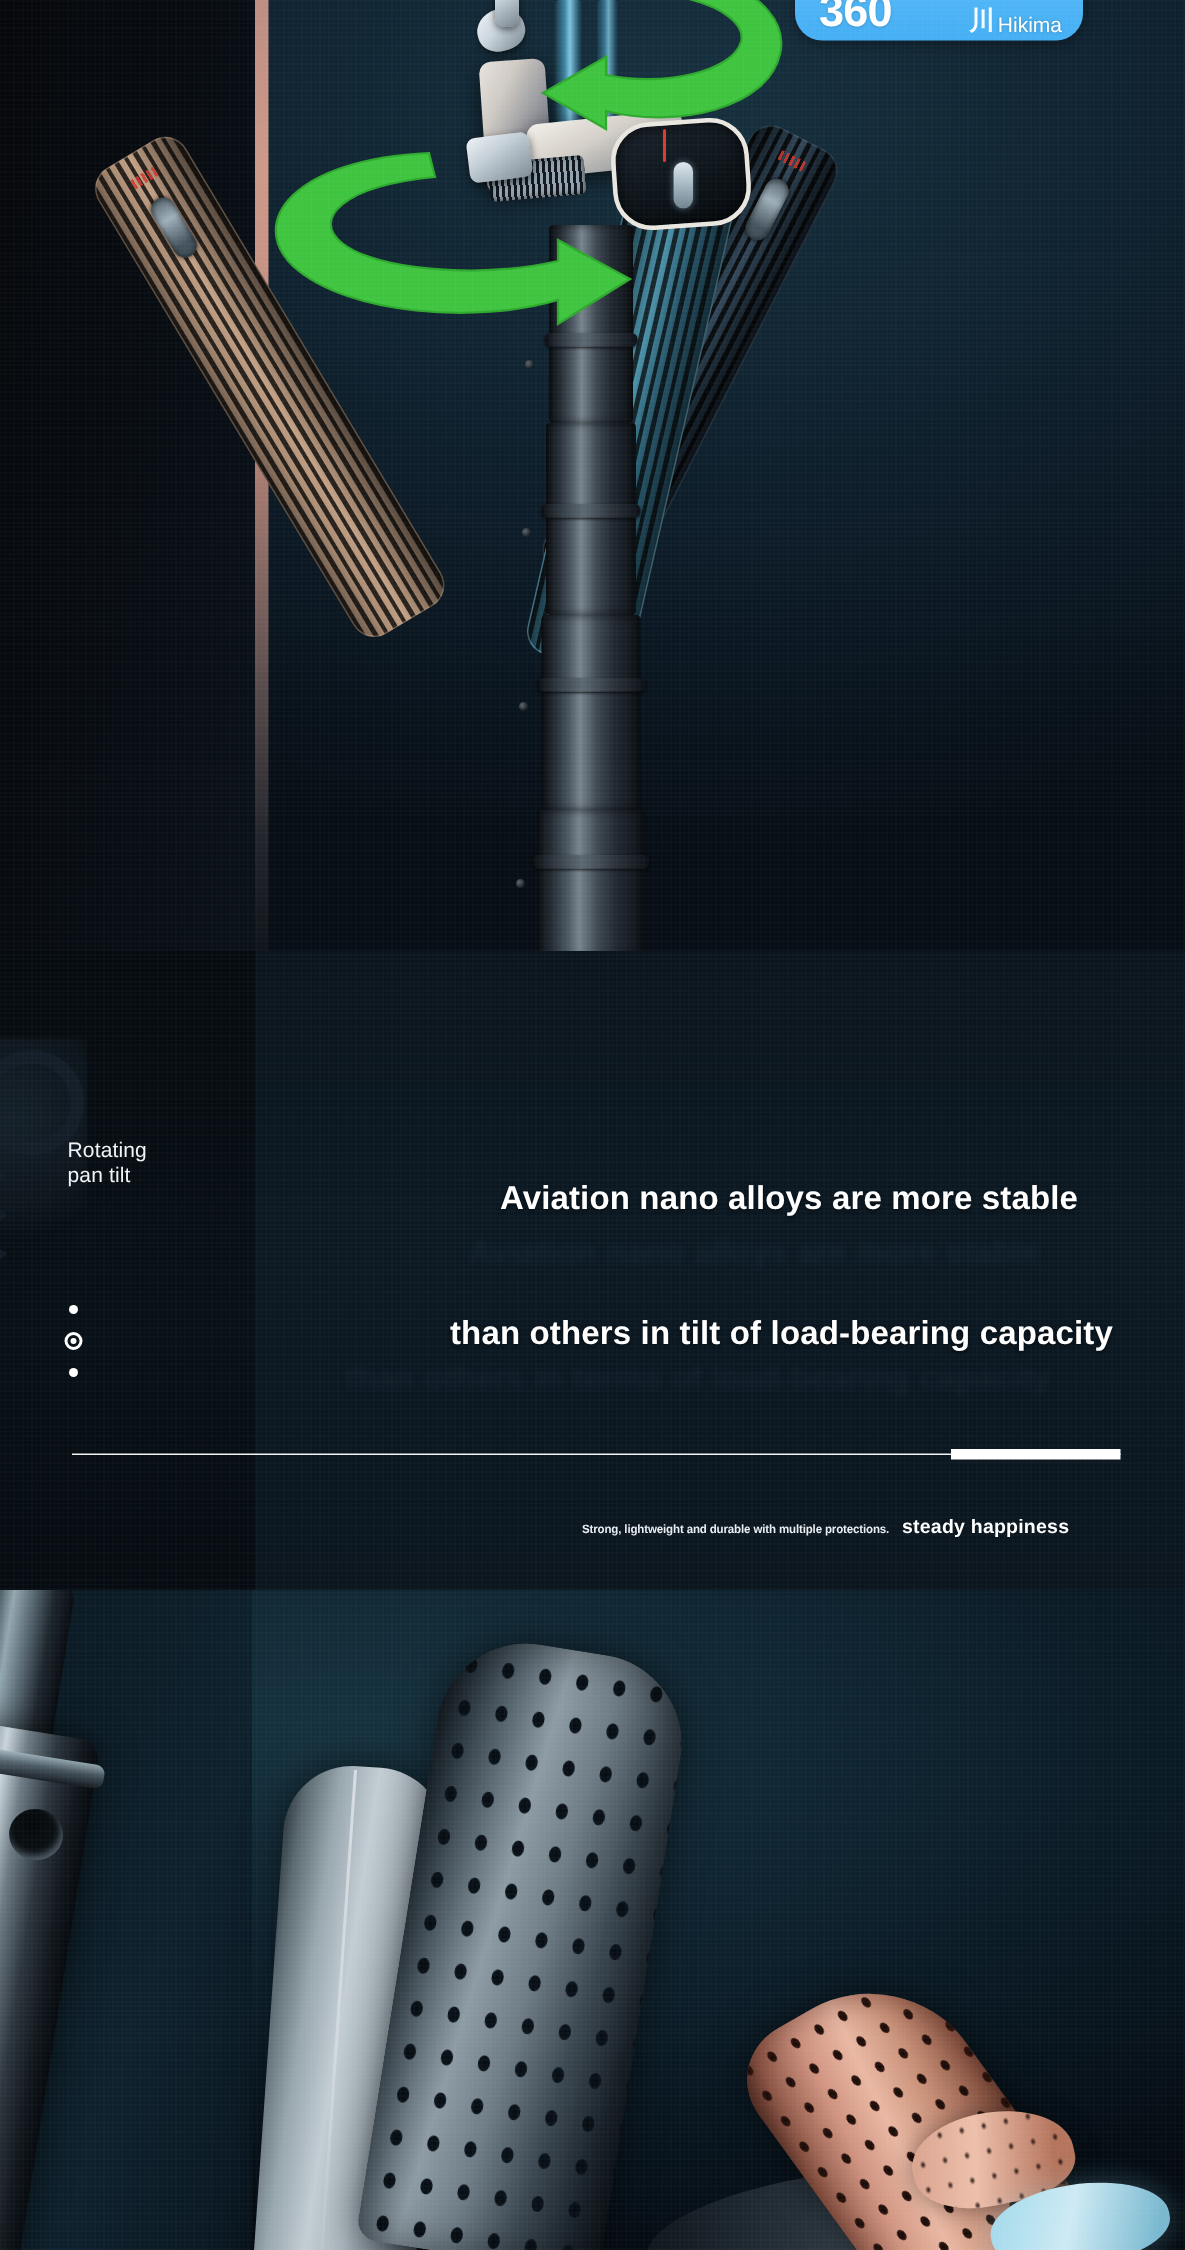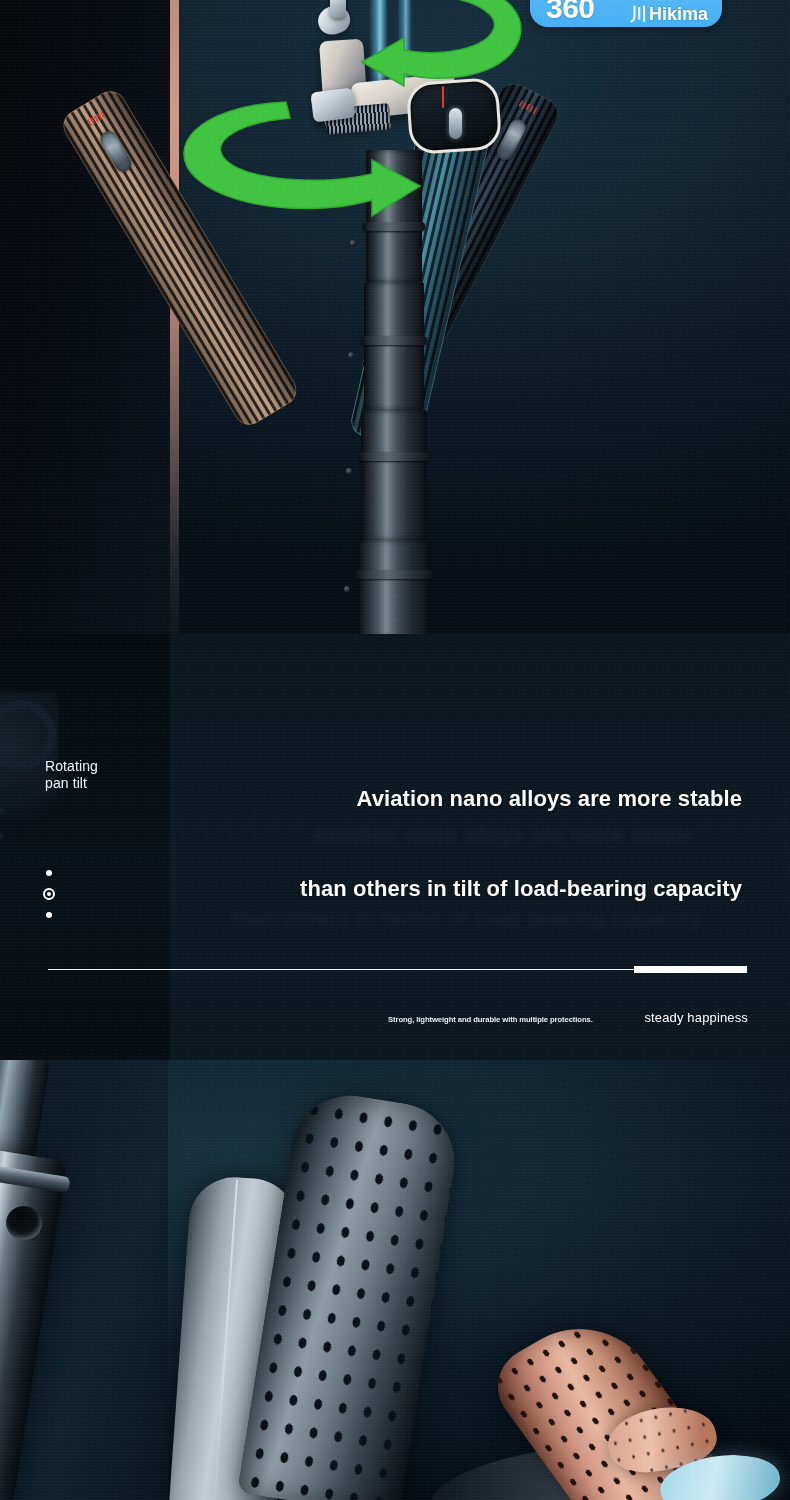--- a/index.html
+++ b/index.html
@@ -164,21 +164,21 @@
     letter-spacing:-.5px;text-shadow:0 1px 2px rgba(0,0,0,.18);
   }
   .badge-brand{
     display:flex;align-items:flex-end;gap:2px;
   }
   .brand-mark{
     color:#ffffff;font-size:17px;font-weight:bold;line-height:1;
     font-family:"DejaVu Sans",sans-serif;opacity:.95;
   }
   .brand-name{
-    color:#ffffff;font-size:18px;font-weight:bold;line-height:1;
+    color:#ffffff;font-size:14px;font-weight:normal;line-height:1;
     text-shadow:0 0 2px rgba(0,0,0,.25);
   }
 
   
   .copy{
     position:absolute;left:0;top:634px;width:790px;height:426px;
     overflow:hidden;
     background:linear-gradient(180deg,#0a141c 0%,#0b1822 45%,#0a151e 100%);
   }
   .copy-left{
@@ -219,21 +219,21 @@
     display:flex;align-items:center;justify-content:center;
     box-sizing:border-box;margin-left:-2px;
   }
   .dot-active i{width:4px;height:4px;border-radius:50%;background:#ffffff;display:block;}
 
   .headline{
     position:absolute;color:#ffffff;font-weight:bold;
     font-size:22px;line-height:26px;letter-spacing:.1px;
     text-shadow:0 1px 3px rgba(0,0,0,.55);
   }
-  .headline-1{left:310px;top:786px;width:432px;text-align:right;}
+  .headline-1{left:310px;top:786px;width:432px;text-align:center;}
   .headline-2{left:182px;top:876px;width:560px;text-align:right;}
 
   .ghost-text{
     position:absolute;color:rgba(150,190,210,.055);
     font-weight:bold;font-size:22px;line-height:26px;
     filter:blur(2.5px);white-space:nowrap;
   }
   .ghost-text-1{left:312px;top:822px;}
   .ghost-text-2{left:230px;top:906px;}
 
@@ -241,28 +241,28 @@
     position:absolute;left:48px;top:969px;width:699px;height:1px;
     background:#ffffff;opacity:.95;
   }
   .progress-knob{
     position:absolute;left:634px;top:966px;width:113px;height:7px;
     background:#ffffff;
   }
 
   .caption-row{
     position:absolute;left:388px;top:1010px;width:360px;height:22px;
-    display:flex;align-items:baseline;justify-content:space-between;
+    display:flex;align-items:baseline;
   }
   .caption-small{
     color:#e9eef2;font-size:8px;font-weight:bold;letter-spacing:-.1px;
     transform:scaleX(.96);transform-origin:left center;white-space:nowrap;
   }
   .caption-big{
-    color:#ffffff;font-size:13px;font-weight:normal;letter-spacing:.15px;
+    color:#ffffff;font-size:13px;font-weight:bold;letter-spacing:.15px;
     white-space:nowrap;
   }
 
   
   .blades{
     position:absolute;left:0;top:1060px;width:790px;height:440px;
     overflow:hidden;
     background:
       radial-gradient(110% 85% at 30% 22%, #16323f 0%, #0e2330 40%, #081620 70%, #040a10 100%);
   }

